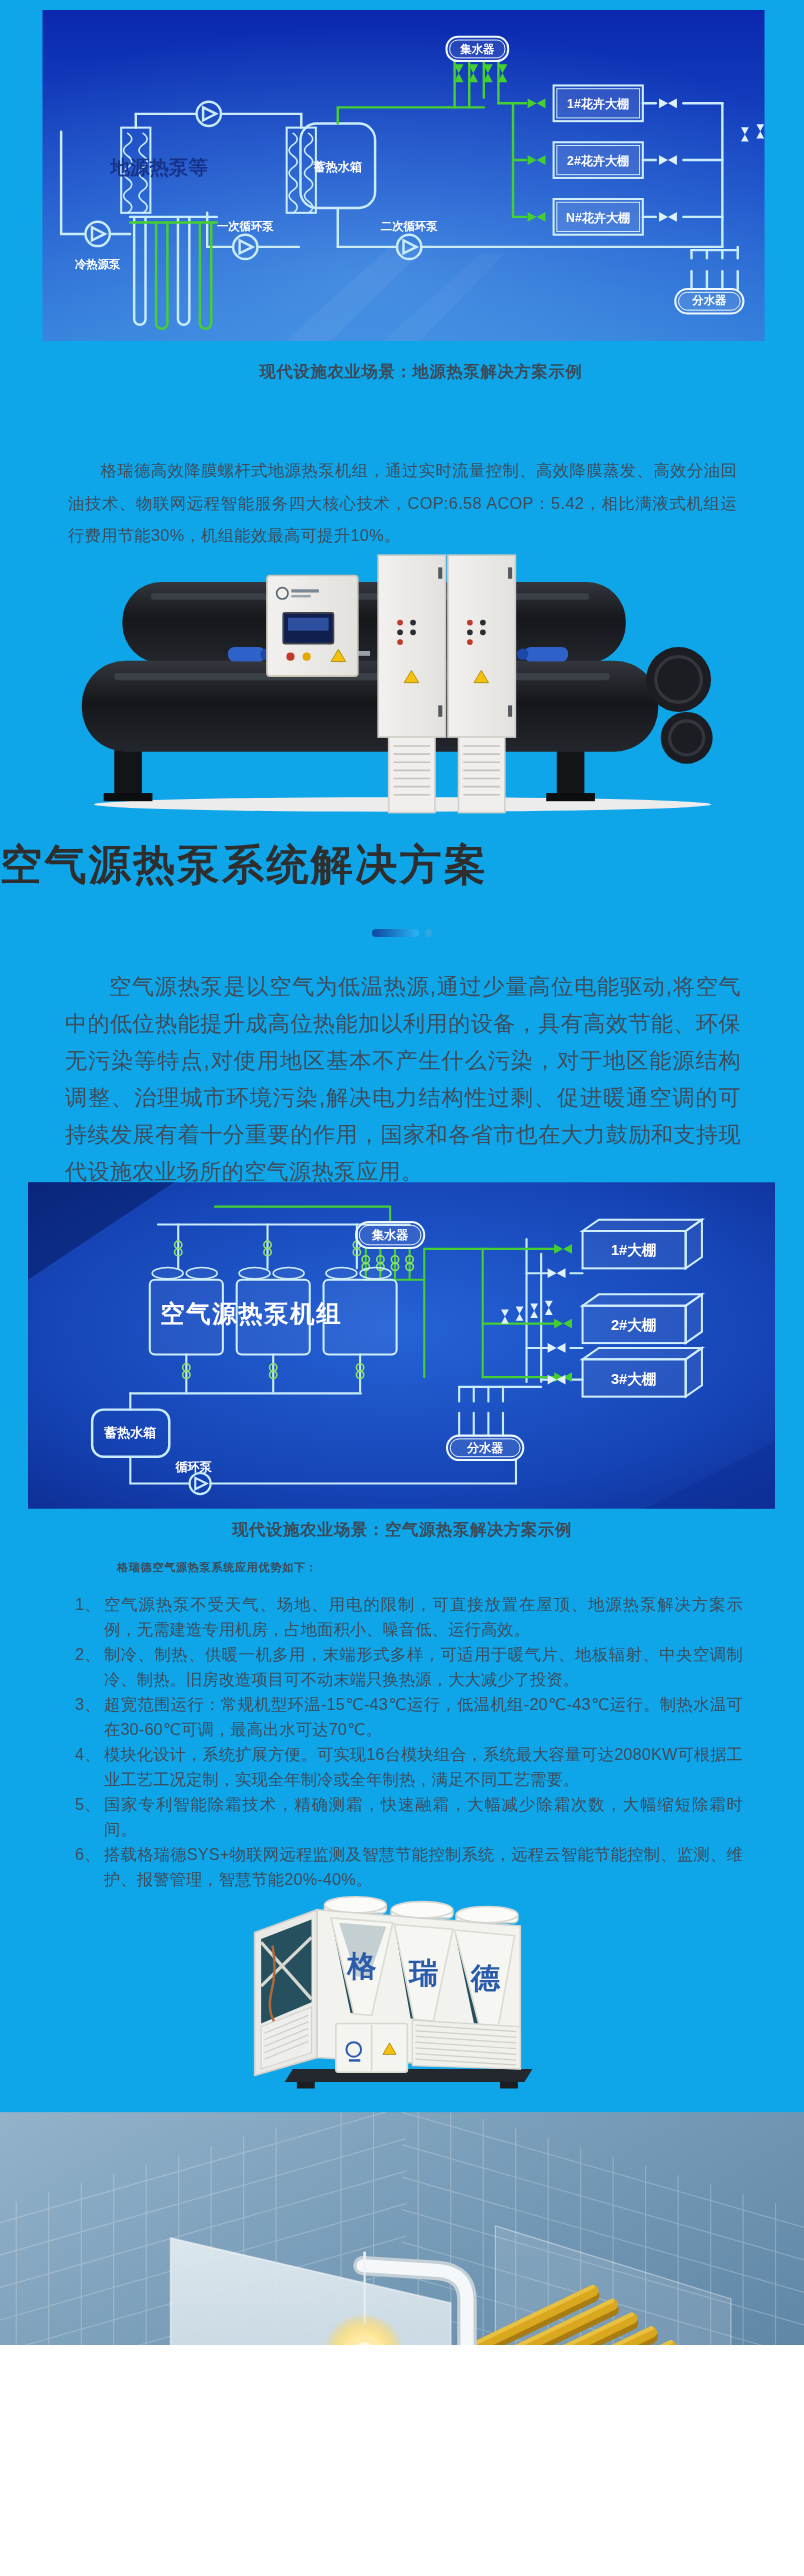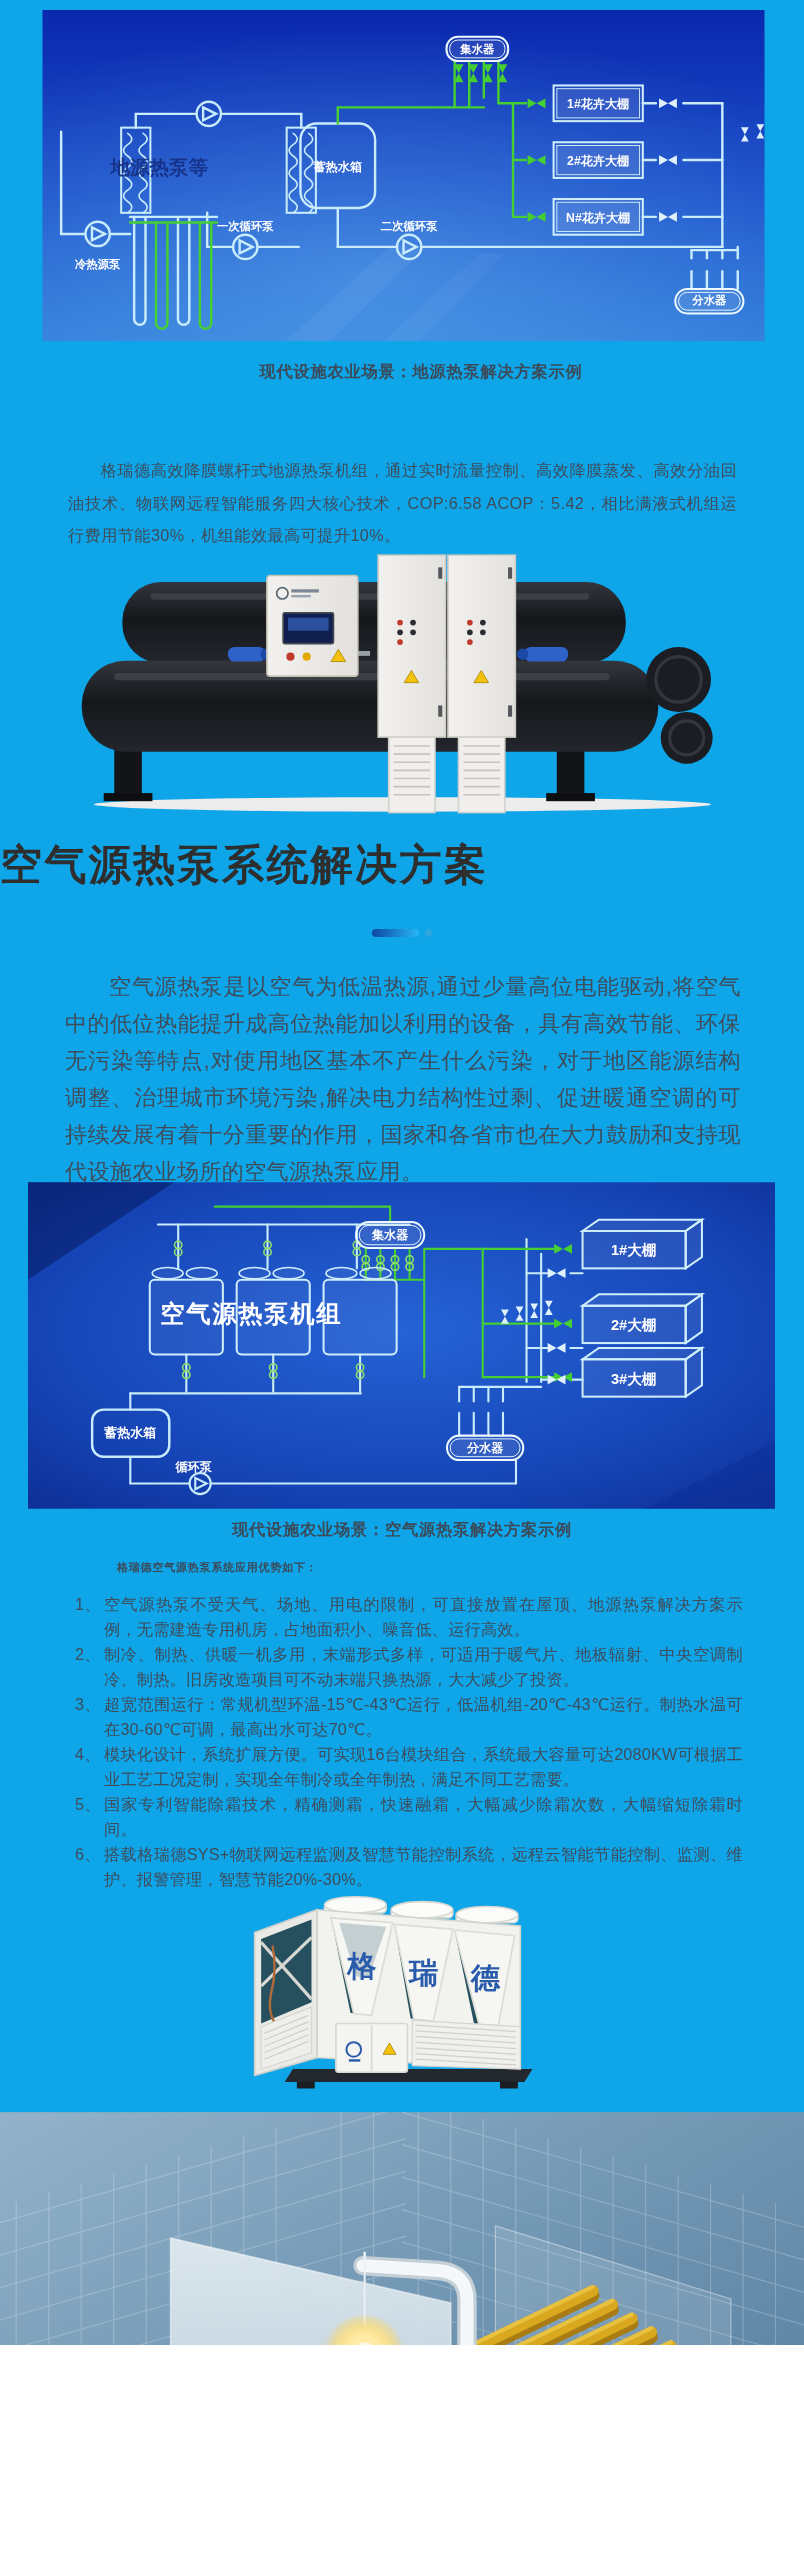--- a/index.html
+++ b/index.html
@@ -411,21 +411,21 @@
     <div class="adv-item">
       <span class="adv-num">4、</span>
       <span class="adv-txt">模块化设计，系统扩展方便。可实现16台模块组合，系统最大容量可达2080KW可根据工业工艺工况定制，实现全年制冷或全年制热，满足不同工艺需要。</span>
     </div>
     <div class="adv-item">
       <span class="adv-num">5、</span>
       <span class="adv-txt">国家专利智能除霜技术，精确测霜，快速融霜，大幅减少除霜次数，大幅缩短除霜时间。</span>
     </div>
     <div class="adv-item">
       <span class="adv-num">6、</span>
-      <span class="adv-txt">搭载格瑞德SYS+物联网远程监测及智慧节能控制系统，远程云智能节能控制、监测、维护、报警管理，智慧节能20%-30%。</span>
+      <span class="adv-txt">搭载格瑞德SYS+物联网远程监测及智慧节能控制系统，远程云智能节能控制、监测、维护、报警管理，智慧节能20%-40%。</span>
     </div>
   </div>
 
   <svg class="abs" style="left:240px;top:1864px;" width="325" height="232" viewBox="0 0 400 285">
     <polygon points="55,268 350,268 360,252 65,252" fill="#23272e"></polygon>
     <rect x="70" y="268" width="22" height="8" fill="#1a1d22"></rect>
       <rect x="320" y="268" width="22" height="8" fill="#1a1d22"></rect>
 
     <polygon points="18,84 95,56 95,238 18,260" fill="#e9e9e6" stroke="#cfcfca" stroke-width="2"></polygon>
     <polygon points="26,92 88,68 88,170 26,196" fill="#27505f"></polygon>

